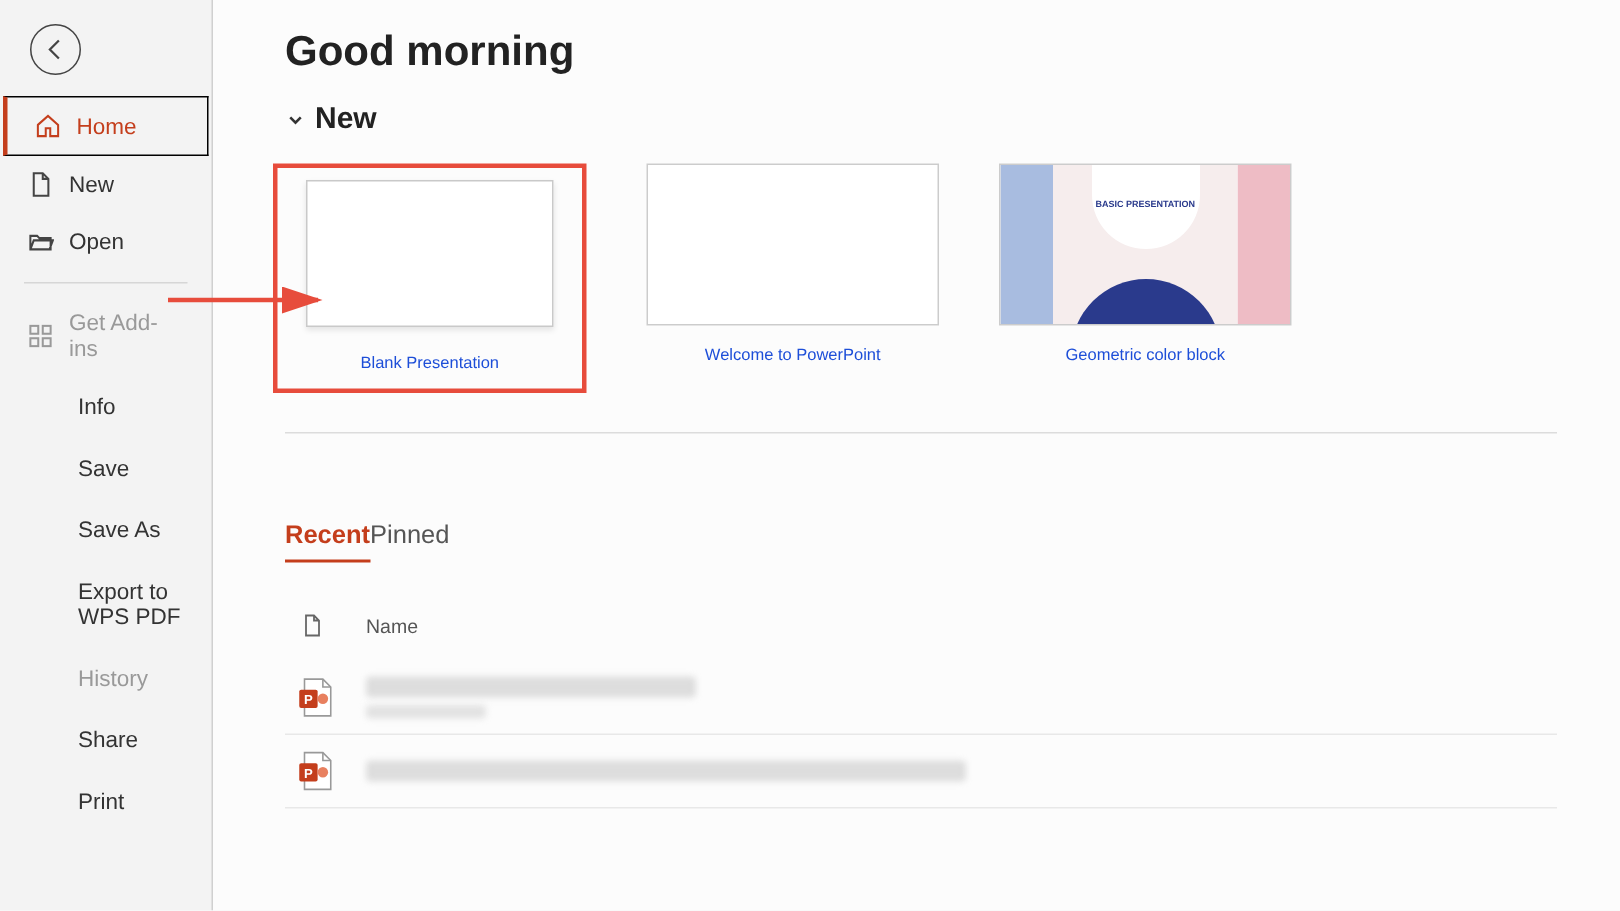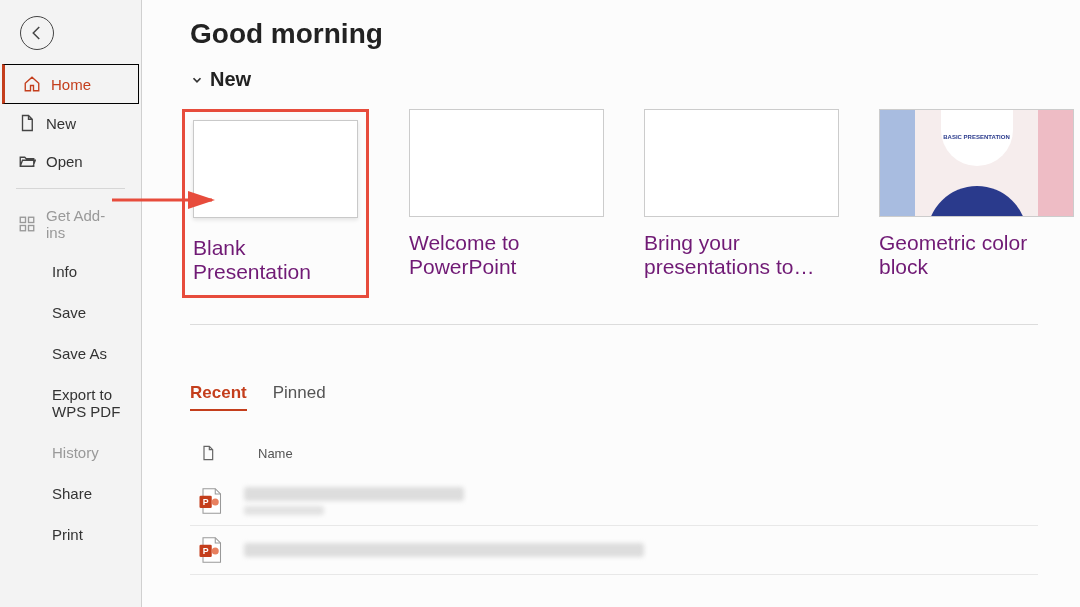--- a/index.html
+++ b/index.html
@@ -24,45 +24,45 @@
     .main-inner { padding: 0 42px 0 48px; }
     
     .greeting { font-size: 28px; font-weight: 600; color: #222; margin-bottom: 18px; }
     
     .section-header { display:flex; align-items:center; gap:6px; font-size:20px; font-weight:600; color:#222; margin-bottom: 18px; cursor:pointer;}
     .section-header svg { width:14px; height:14px; }
     
     .templates { display: flex; gap: 40px; padding-bottom: 26px; border-bottom: 1px solid #dcdcdc; margin-bottom: 58px; }
     .tmpl { width: 195px; display:flex; flex-direction:column; align-items:center; cursor:pointer; }
     .tmpl .thumb { width: 195px; height: 108px; border:1px solid #ccc; background:#fff; position:relative; overflow:hidden; }
-    .tmpl .label { margin-top: 14px; font-size: 21px; color:#701a75; }
+    .tmpl .label { margin-top: 14px; font-size: 11px; color:#1d4ed8; }
     
     .tmpl.highlighted { outline: 3px solid #e74c3c; outline-offset: -3px; padding: 11px 11px 14px 11px; width: 209px; margin-left:-8px; }
     .tmpl.highlighted .thumb { width: 165px; height: 98px; border:1px solid #c9c9c9; box-shadow: 0 2px 4px rgba(0,0,0,.1); background:#fff;}
     .tmpl.highlighted .label { margin-top: 18px; }
     
     .orange-slide { background:#c84b2f; color:#fff; padding: 26px 16px 8px 16px; font-size:7px; display:flex; flex-direction:column; justify-content:space-between; }
     .orange-slide .t1{ font-size:9px; font-weight:500; margin-bottom:4px;}
     .orange-slide .t2{ font-size:6px; opacity:.85;}
     .orange-slide .logo{ width:10px; height:10px; border-radius:50%; background:#fff; opacity:.9; position:absolute; bottom:8px; left:12px;}
     .orange-slide .corner{ position:absolute; right:6px; bottom:6px; font-size:5px; opacity:.8;}
 
     .geo-slide { display:flex; }
     .geo-slide .l{ width:18%; background:#a8bce0;}
     .geo-slide .m{ flex:1; background:#f6eded; position:relative; display:flex; align-items:flex-start; justify-content:center;}
     .geo-slide .r{ width:18%; background:#eebcc5;}
     .geo-slide .arch{ position:absolute; top:0; width:72px; height:56px; background:#fff; border-radius: 0 0 40px 40px; display:flex; align-items:center; justify-content:center;}
     .geo-slide .arch span{ font-size:6px; font-weight:700; color:#2a3a8c; text-align:center; line-height:1.2;}
     .geo-slide .circ{ position:absolute; bottom:-30px; left:50%; transform:translateX(-50%); width:100px; height:60px; background:#2a3a8c; border-radius: 60px 60px 0 0;}
     
-    .tabs { display:flex; gap:26px; margin-bottom: 24px;}
+    .tabs { display:flex; margin-bottom: 24px;}
     .tab { font-size:17px; color:#555; padding-bottom:6px; cursor:pointer;}
     .tab.active { color:#c43e1c; font-weight:600; border-bottom: 2px solid #c43e1c;}
     
-    .table-header { display:flex; align-items:center; gap: 42px; padding: 8px 4px 14px 10px; font-size:13px; color:#555;}
+    .table-header { display:flex; align-items:center; gap: 28px; padding: 8px 4px 14px 10px; font-size:13px; color:#555;}
     .doc-hdr-icon{ width:16px; height:20px;}
     
     .file-row{ display:flex; align-items:center; gap:20px; padding:10px 6px; border-bottom:1px solid #e8e8e8; cursor:pointer;}
     .file-icon{ width:28px; height:28px; flex-shrink:0;}
     .file-name{ height:14px; width:220px; background:#ddd; border-radius:3px; filter: blur(2px);}
     .file-sub{ height:9px; width:80px; background:#e2e2e2; border-radius:3px; margin-top:5px; filter: blur(2px);}
     .file-row.wide .file-name{ width:400px;}
     
     .arrow-annotation{ position:absolute; left:112px; top:190px; pointer-events:none;}
     .arrow-annotation svg{ overflow:visible;}
@@ -139,30 +139,20 @@
         <div class="thumb orange-slide">
           <div>
             <div class="t1">Welcome to PowerPoint</div>
             <div class="t2">5 tips for a simpler way to work</div>
           </div>
           <div class="logo"></div>
         </div>
         <div class="label">Welcome to PowerPoint</div>
       </div>
 
-      <div class="tmpl">
-        <div class="thumb orange-slide" style="padding-top:22px;">
-          <div>
-            <div class="t1" style="font-size:8px;">Bring Your Presentations to Life with 3D</div>
-            <div class="t2">How to get started with 3D in PowerPoint</div>
-          </div>
-          <div class="corner">PowerPoint</div>
-        </div>
-        <div class="label">Bring your presentations to…</div>
-      </div>
 
       <div class="tmpl">
         <div class="thumb geo-slide">
           <div class="l"></div>
           <div class="m">
             <div class="arch">
                 <span>BASIC PRESENTATION</span>
               </div>
             <div class="circ"></div>
           </div>

